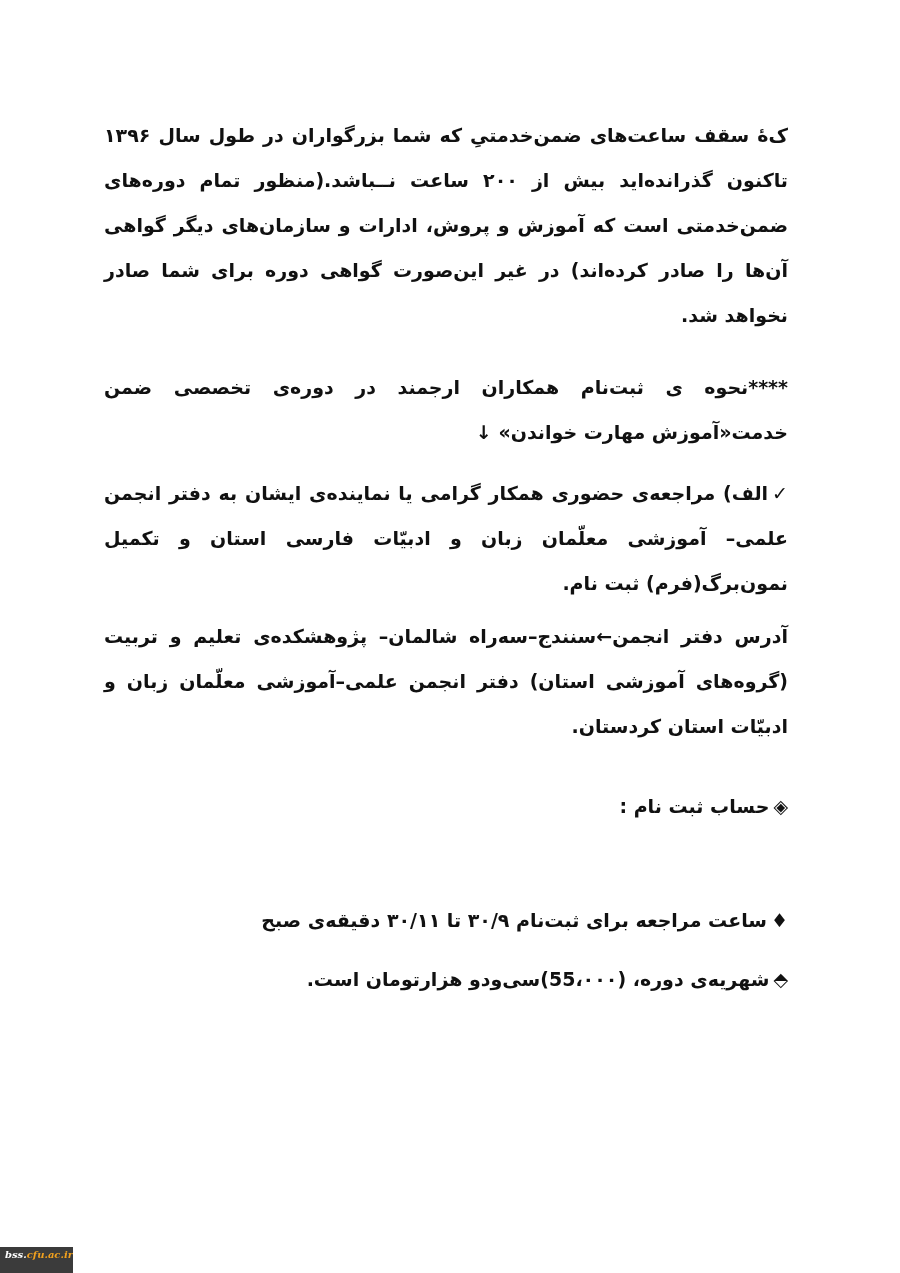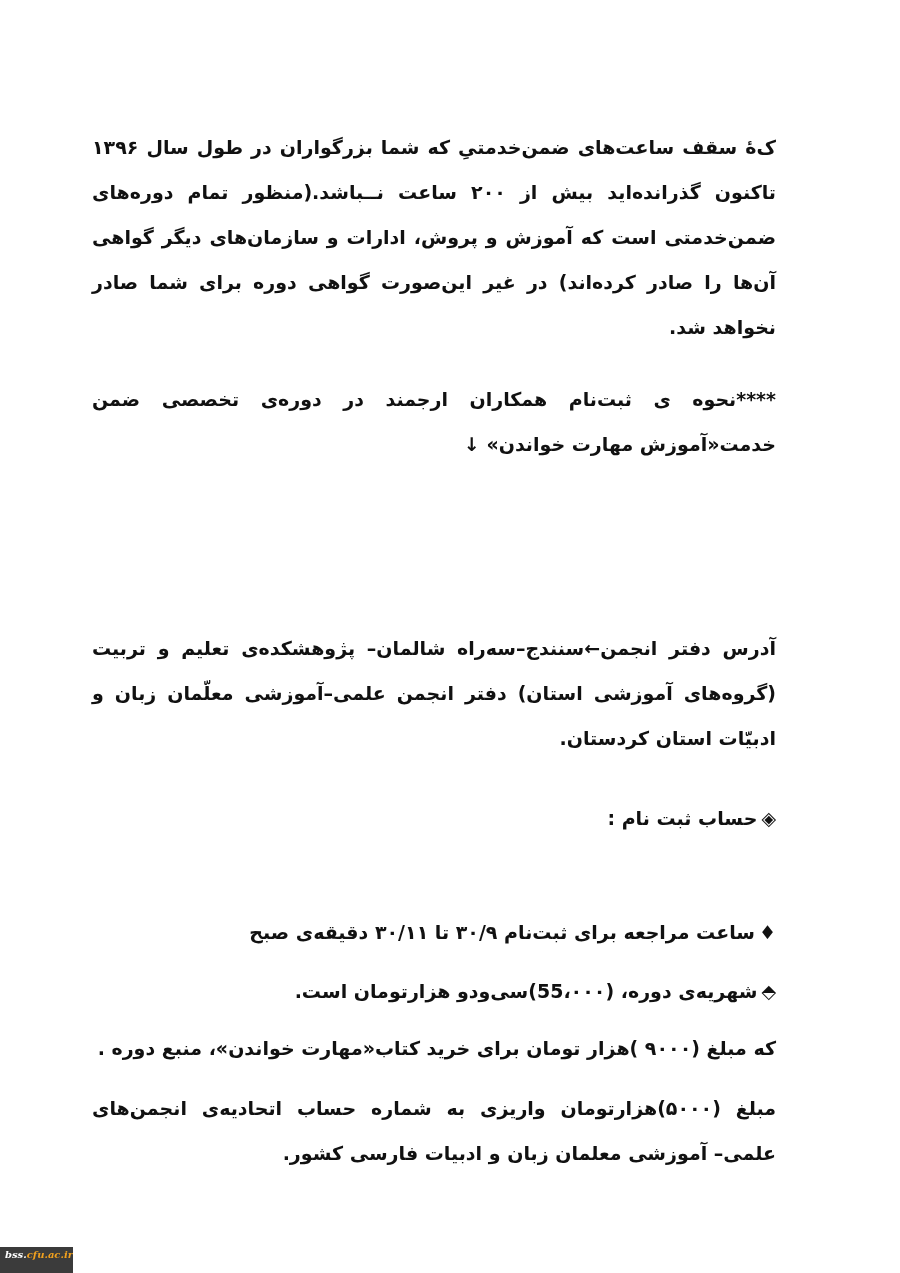--- a/index.html
+++ b/index.html
@@ -6,21 +6,21 @@
     body {
       width: 900px; height: 1273px; background: #ffffff; position: relative; overflow: hidden;
       font-family: "DejaVu Sans", sans-serif; color: #111111;
     }
     .page {
       position: absolute; left: 0; top: 0; width: 900px; height: 1273px;
     }
     .para {
       position: absolute; right: 108px; width: 684px;
       direction: rtl; text-align: justify; text-align-last: right;
-      font-weight: bold; font-size: 19px; line-height: 45px; margin: 16px;
+      font-weight: bold; font-size: 19px; line-height: 45px; margin: 4px;
     }
     .icon { display: inline-block; margin-left: 4px; font-weight: normal; }
     .footer-badge {
       position: absolute; left: 0; top: 1247px; width: 73px; height: 32px;
       background: #3b3b3b; font-family: "DejaVu Serif", serif; font-style: italic;
       font-weight: bold; font-size: 10px; line-height: 16px; padding-left: 5px;
       box-sizing: border-box; white-space: nowrap; overflow: hidden;
     }
     .footer-badge .b1 { color: #ffffff; }
     .footer-badge .b2 { color: #f0a01e; }
@@ -32,43 +32,40 @@
 
   <p class="para" style="top:109px;">
     <span>ک‌ۀ سقف ساعت‌های ضمن‌خدمتیِ که شما بزرگواران در طول سال ۱۳۹۶ تاکنون گذرانده‌اید بیش از ۲۰۰ ساعت نــباشد.(منظور تمام دوره‌های ضمن‌خدمتی است که آموزش و پروش، ادارات و سازمان‌های دیگر گواهی آن‌ها را صادر کرده‌اند) در غیر این‌صورت گواهی دوره برای شما صادر نخواهد شد.</span>
   </p>
 
   <p class="para" style="top:361px;">
     <span>****</span><span>نحوه ی ثبت‌نام همکاران ارجمند در دوره‌ی تخصصی ضمن خدمت«آموزش مهارت خواندن»</span>
     <span>↓</span>
   </p>
 
+  <p class="para" style="top:467px;">
+    <span class="icon">✓</span><span>الف) مراجعه‌ی حضوری همکار گرامی یا نماینده‌ی ایشان به دفتر انجمن علمی– آموزشی معلّمان زبان و ادبیّات فارسی استان و تکمیل نمون‌برگ(فرم) ثبت نام.</span>
+  </p>
 
   <p class="para" style="top:610px;">
     <span>آدرس دفتر انجمن←سنندج–سه‌راه شالمان– پژوهشکده‌ی تعلیم و تربیت (گروه‌های آموزشی استان) دفتر انجمن علمی–آموزشی معلّمان زبان و ادبیّات استان کردستان.</span>
   </p>
 
   <p class="para" style="top:780px;">
     <span class="icon">◈</span><span>حساب ثبت نام :</span>
   </p>
 
 
   <p class="para" style="top:894px;">
     <span class="icon">♦</span><span>ساعت مراجعه برای ثبت‌نام ۳۰/۹ تا ۳۰/۱۱ دقیقه‌ی صبح</span>
   </p>
 
   <p class="para" style="top:953px;">
     <span class="icon">⬘</span><span>شهریه‌ی دوره، (55،۰۰۰)سی‌ودو هزارتومان است.</span>
   </p>
 
-  <p class="para" style="top:1010px;">
-    <span>که مبلغ (۹۰۰۰ )هزار تومان برای خرید کتاب«مهارت خواندن»، منبع دوره .</span>
-  </p>
 
-  <p class="para" style="top:1070px;">
-    <span>مبلغ (۵۰۰۰)هزارتومان واریزی به شماره حساب اتحادیه‌ی انجمن‌های علمی– آموزشی معلمان زبان و ادبیات فارسی کشور.</span>
-  </p>
 
 </div>
 
 <div class="footer-badge">
   <span class="b1">bss.</span><span class="b2">cfu.ac.ir</span>
 </div>
 
 </body></html>

